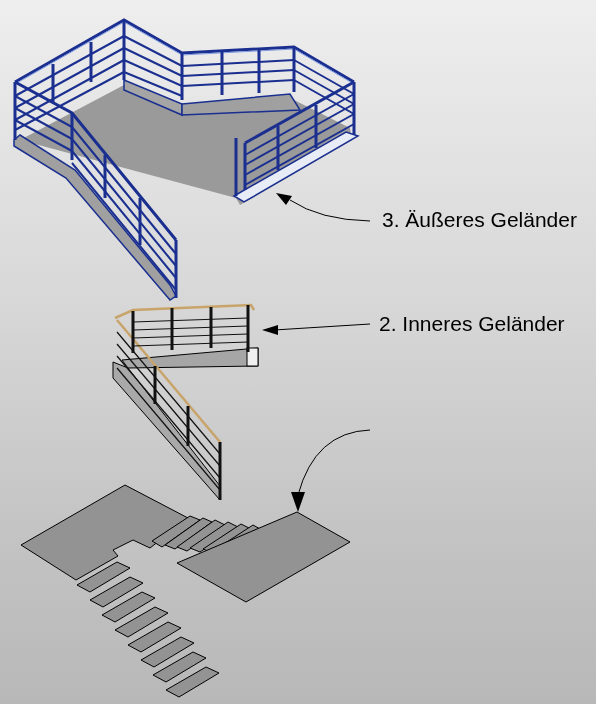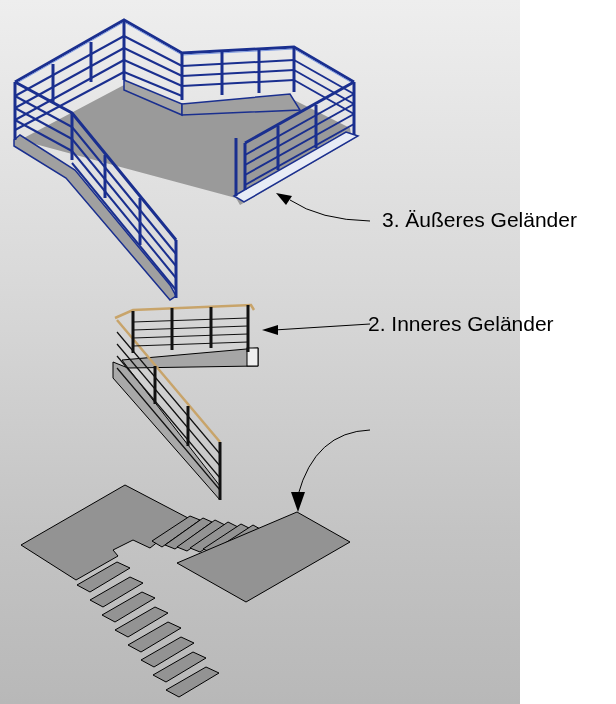--- a/index.html
+++ b/index.html
@@ -1,17 +1,17 @@
 <!DOCTYPE html>
 <html><head>
 <meta charset="utf-8">
 <style>
   html, body { margin:0; padding:0; }
   body { width:616px; height:704px; overflow:hidden; font-family:"Liberation Sans", sans-serif; }
-  #stage { position:relative; width:520px; height:704px; background:linear-gradient(to bottom, #eeeeee 0%, #d9d9d9 40%, #c4c4c4 75%, #b8b8b8 100%); }
+  #stage { position:relative; width:596px; height:704px; background:linear-gradient(to bottom, #eeeeee 0%, #d9d9d9 40%, #c4c4c4 75%, #b8b8b8 100%); }
   svg { position:absolute; left:0; top:0; }
   .label { position:absolute; font-size:21px; color:#000; white-space:nowrap; }
   .rail-blue { stroke:#1a2f8f; fill:none; }
   .rail-light { stroke:#7f9ae0; fill:none; }
 </style>
 </head>
 <body>
 
 <div id="stage">
 
@@ -141,15 +141,15 @@
     <polygon points="166,690 206,667 219,673 179,697"></polygon>
   </g>
 
   <g>
     <path d="M 370 430 Q 315 432 298 495" stroke="#000" stroke-width="1" fill="none"></path>
     <polygon points="291,492 305,492 298,512" fill="#000"></polygon>
   </g>
 </svg>
 
 <div class="label" style="left:382px; top:208px;">3. Äußeres Geländer</div>
-<div class="label" style="left:368px; top:312px;">2. Inneres Geländer</div>
+<div class="label" style="left:379px; top:312px;">2. Inneres Geländer</div>
 
 </div>
 
 </body></html>

